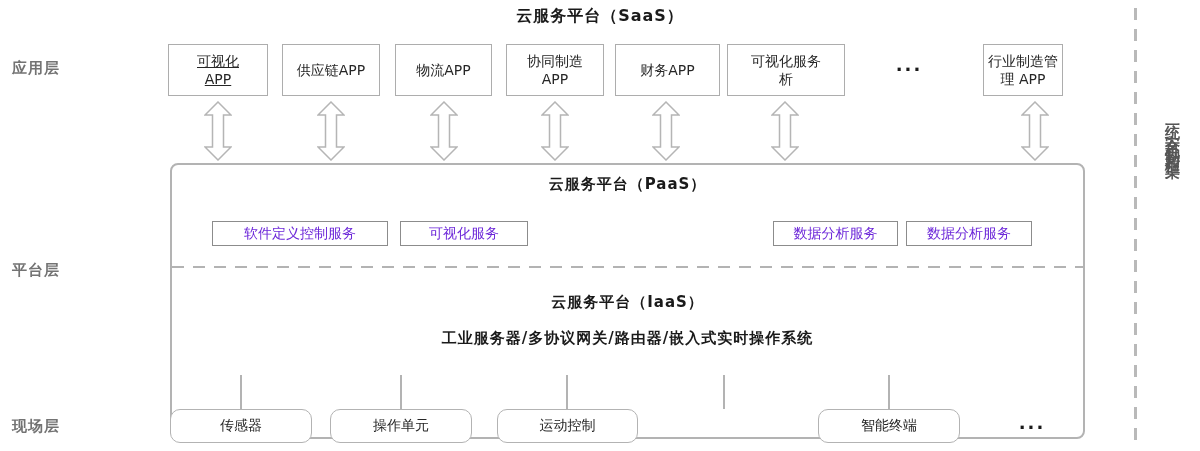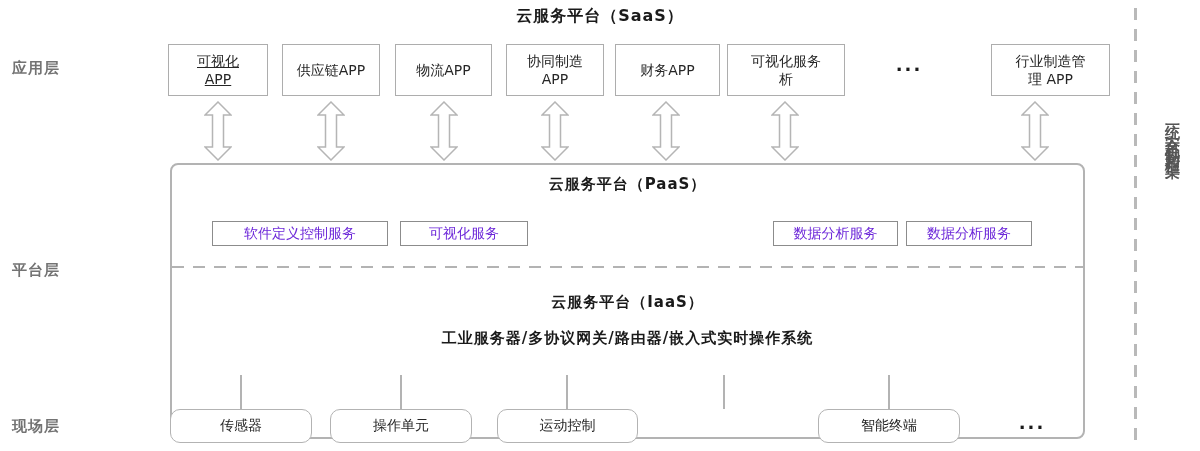--- a/index.html
+++ b/index.html
@@ -102,21 +102,21 @@
   <div class="abs app-box" style="left:168px;width:100px;text-decoration:underline;">可视化
 APP</div>
   <div class="abs app-box" style="left:282px;width:98px;">供应链APP</div>
   <div class="abs app-box" style="left:395px;width:97px;">物流APP</div>
   <div class="abs app-box" style="left:506px;width:98px;">协同制造
 APP</div>
   <div class="abs app-box" style="left:615px;width:105px;">财务APP</div>
   <div class="abs app-box" style="left:727px;width:118px;">可视化服务
 析</div>
   <div class="abs dots" style="left:893px;top:60px;width:32px;text-align:center;">...</div>
-  <div class="abs app-box" style="left:983px;width:119px;margin-left:8px;">行业制造管
+  <div class="abs app-box" style="left:983px;width:80px;">行业制造管
 理 APP</div>
 
   <svg class="abs v-arrow" style="left:204px;" viewBox="0 0 28 60">
       <polygon points="14,1 27,14 19.5,14 19.5,46 27,46 14,59 1,46 8.5,46 8.5,14 1,14" fill="#ffffff" stroke="#b5b5b5" stroke-width="1.5"></polygon>
     </svg>
   <svg class="abs v-arrow" style="left:317px;" viewBox="0 0 28 60">
       <polygon points="14,1 27,14 19.5,14 19.5,46 27,46 14,59 1,46 8.5,46 8.5,14 1,14" fill="#ffffff" stroke="#b5b5b5" stroke-width="1.5"></polygon>
     </svg>
   <svg class="abs v-arrow" style="left:430px;" viewBox="0 0 28 60">
       <polygon points="14,1 27,14 19.5,14 19.5,46 27,46 14,59 1,46 8.5,46 8.5,14 1,14" fill="#ffffff" stroke="#b5b5b5" stroke-width="1.5"></polygon>

